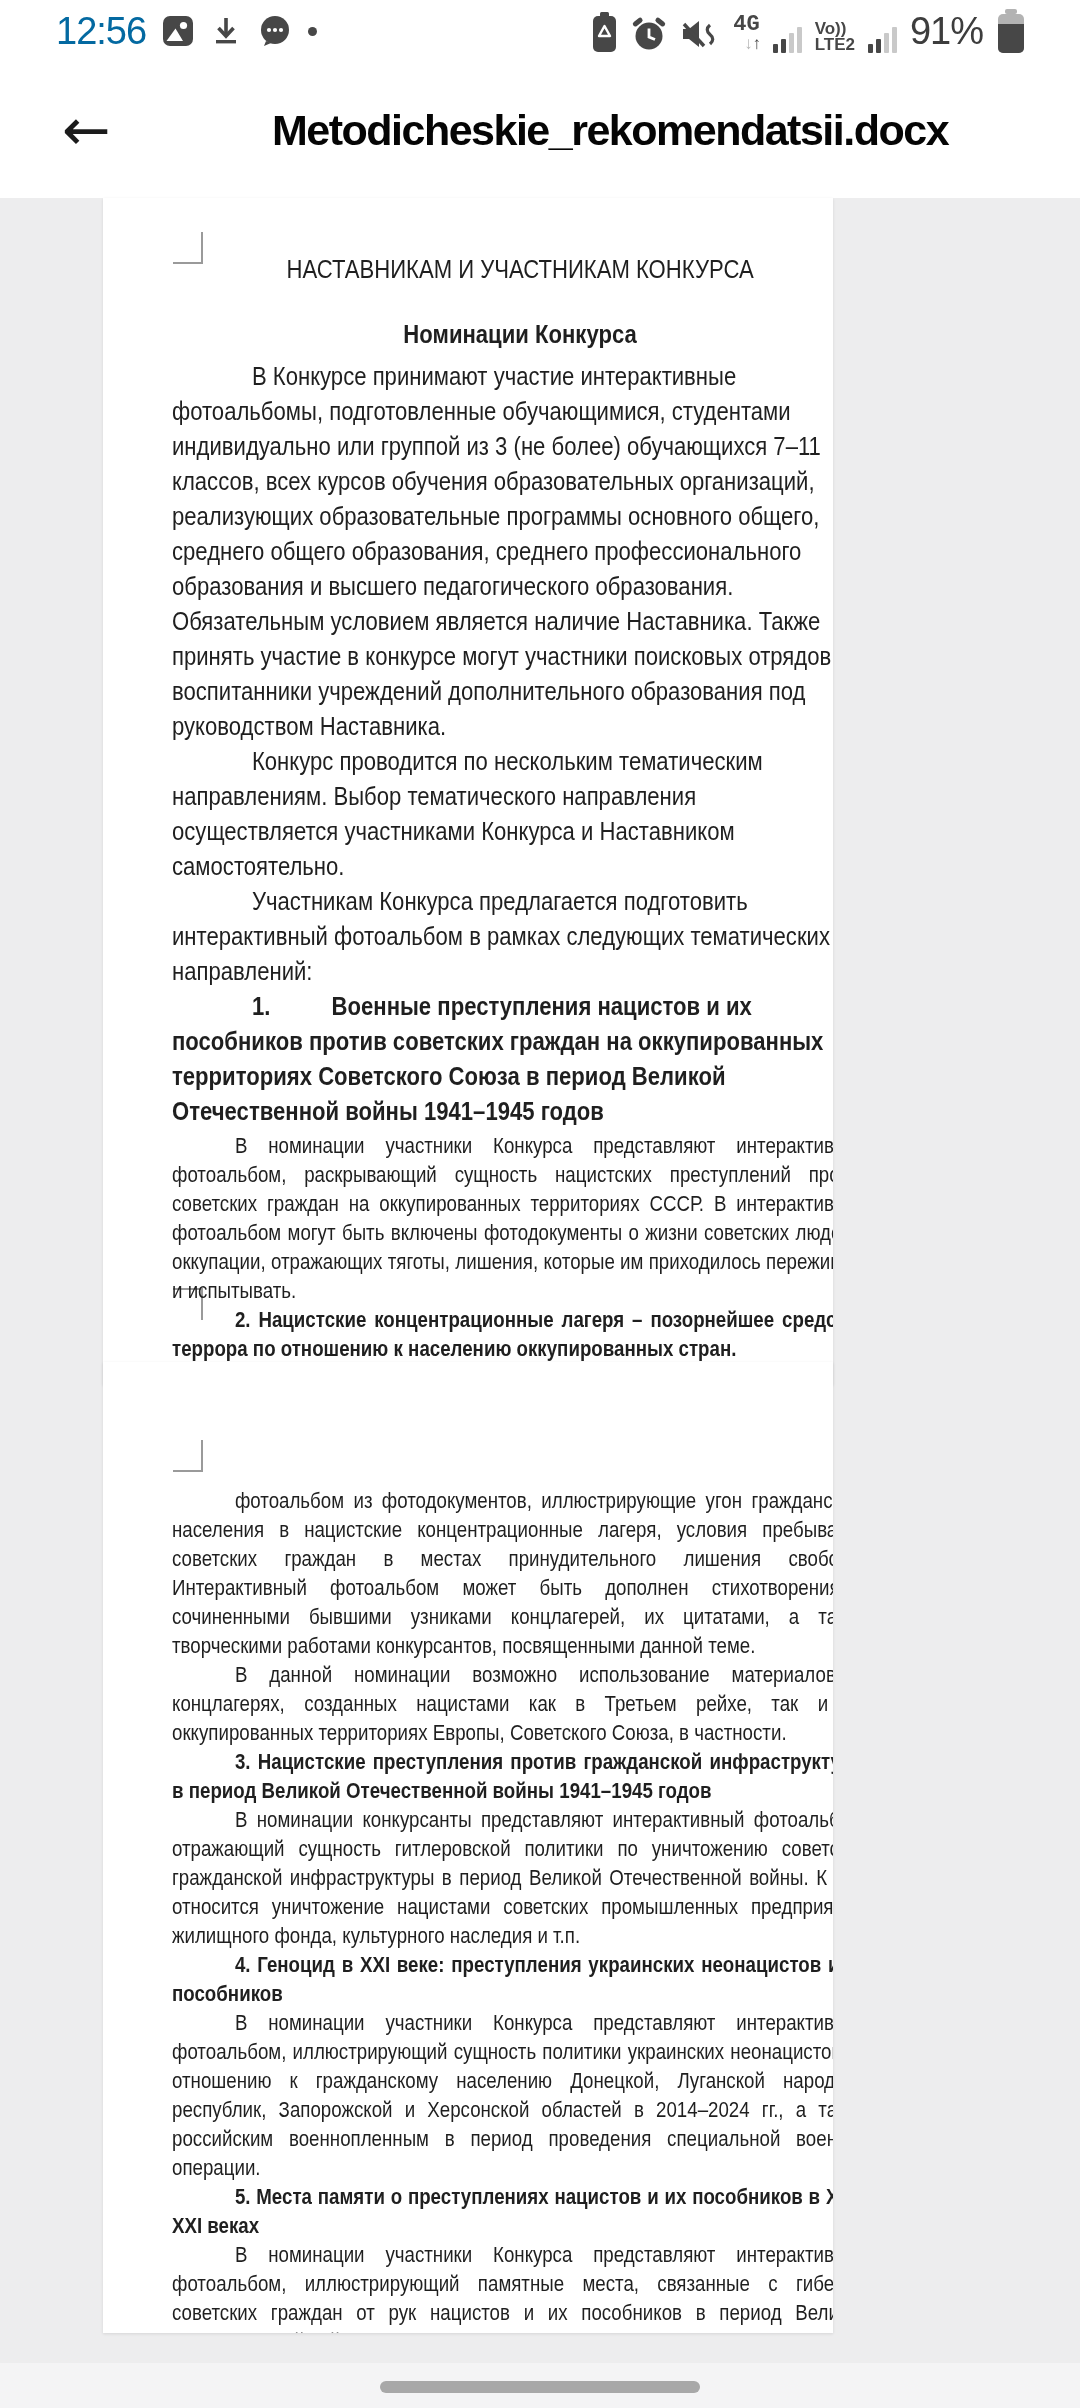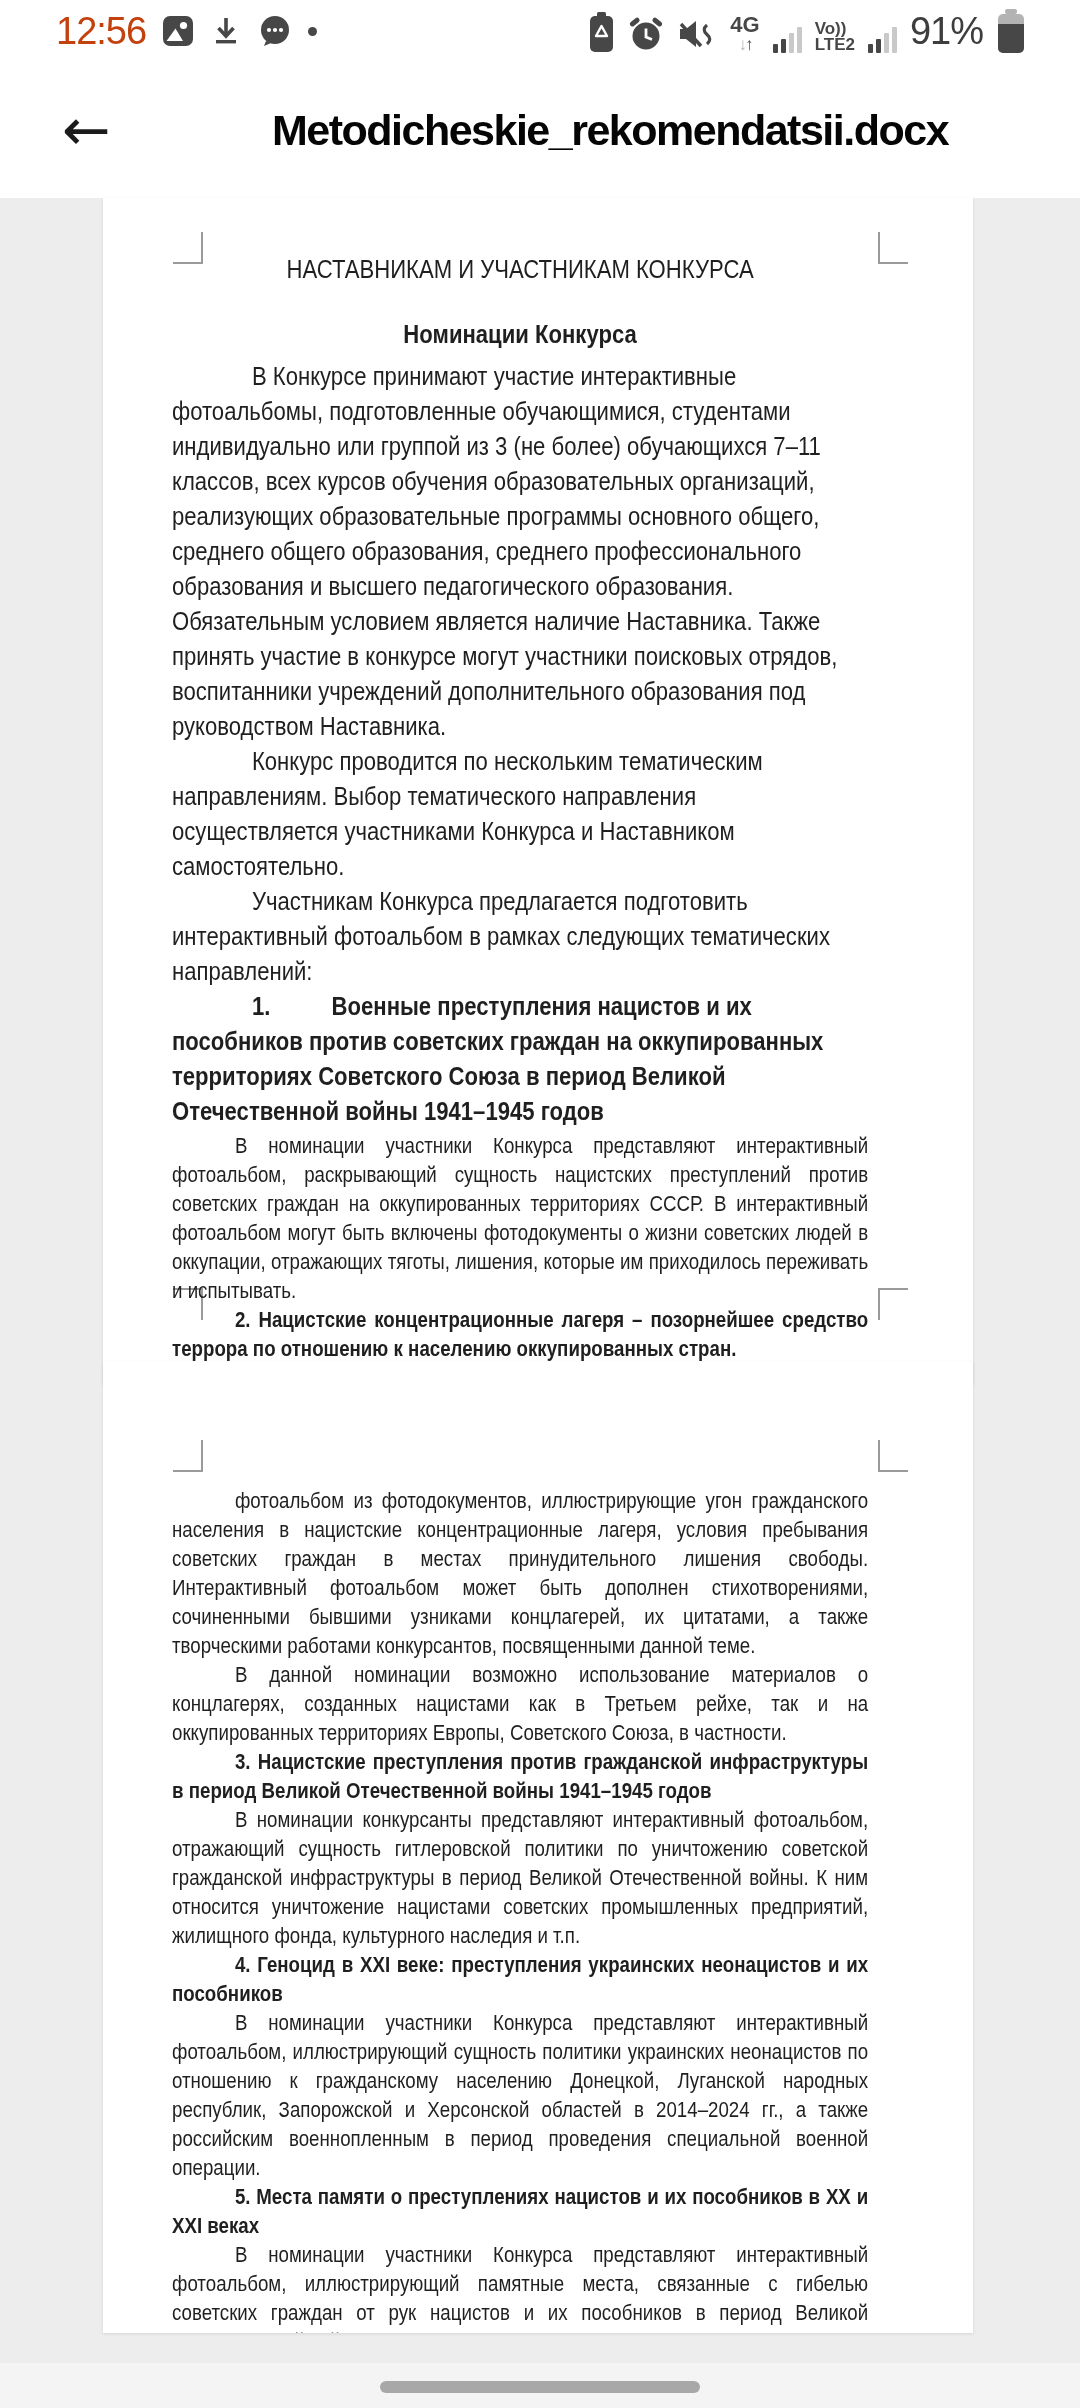--- a/index.html
+++ b/index.html
@@ -3,24 +3,24 @@
 <meta charset="utf-8">
 <style>
   html,body{margin:0;padding:0;background:#ddd;}
   .screen{position:relative;width:1080px;height:2408px;background:#efeff0;overflow:hidden;
           font-family:"Liberation Sans", sans-serif;}
 
   
   .status-bar{position:absolute;left:0;top:0;width:1080px;height:62px;background:#ffffff;
               display:flex;align-items:center;justify-content:space-between;padding:0 24px 0 56px;box-sizing:border-box;}
   .sb-left{display:flex;align-items:center;gap:16px;}
-  .sb-time{font-size:38px;color:#c2410c;letter-spacing:-1px;}
+  .sb-time{font-size:38px;color:#0369a1;letter-spacing:-1px;}
   .sb-right{display:flex;align-items:flex-end;gap:13px;padding-right:32px;}
   .sb-icon{display:inline-flex;align-items:center;}
-  .net-col{display:flex;flex-direction:column;align-items:center;line-height:1;}
+  .net-col{display:flex;flex-direction:column;align-items:flex-end;line-height:1;font-family:Liberation Mono, monospace;}
   .net-type{font-size:22px;color:#474747;font-weight:700;}
   .net-arrows{font-size:17px;letter-spacing:-2px;}
   .arr-dn{color:#b5b5b5;} .arr-up{color:#474747;}
   .bars{display:inline-flex;align-items:flex-end;gap:3px;height:26px;}
   .bars i{display:block;width:5px;border-radius:1px;}
   .b1{height:9px;background:#474747;} .b2{height:14px;background:#474747;}
   .b3{height:20px;background:#c9c9c9;} .b4{height:26px;background:#c9c9c9;}
   .volte{display:flex;flex-direction:column;align-items:flex-start;line-height:16px;}
   .volte span{font-size:17px;color:#474747;font-weight:700;}
   .sb-batt-pct{font-size:38px;color:#3d3d3d;letter-spacing:-1px;}
@@ -33,21 +33,21 @@
   
   .app-header{position:absolute;left:0;top:62px;width:1080px;height:136px;background:#ffffff;
               display:flex;align-items:center;}
   .back-btn{width:180px;display:flex;align-items:center;justify-content:flex-start;padding-left:62px;box-sizing:border-box;}
   .back-glyph{font-size:58px;color:#1b1b1b;line-height:1;font-family:"DejaVu Sans",sans-serif;}
   .hdr-title-wrap{flex:1;display:flex;justify-content:center;padding-right:40px;}
   .hdr-title{font-size:43px;font-weight:700;color:#050505;letter-spacing:-1.5px;white-space:nowrap;}
 
   
   .doc-area{position:absolute;left:0;top:198px;width:1080px;height:2210px;background:#ededee;}
-  .page{position:absolute;left:103px;width:870px;background:#ffffff;overflow:hidden;
+  .page{position:absolute;left:103px;width:730px;background:#ffffff;overflow:hidden;
         box-shadow:0 1px 3px rgba(0,0,0,0.10);}
   .page1{top:0;height:1187px;}
   .page2{top:1164px;height:971px;}
   .squeeze{position:absolute;left:69px;top:0;width:819px;transform:scaleX(0.85);transform-origin:0 0;color:#1f1f1f;}
 
   .mark{position:absolute;width:28px;height:30px;}
   .mk-tl{border-right:2px solid #9a9a9a;border-bottom:2px solid #9a9a9a;}
   .mk-tr{border-left:2px solid #9a9a9a;border-bottom:2px solid #9a9a9a;}
   .mk-bl{border-right:2px solid #9a9a9a;border-top:2px solid #9a9a9a;}
   .mk-br{border-left:2px solid #9a9a9a;border-top:2px solid #9a9a9a;}

